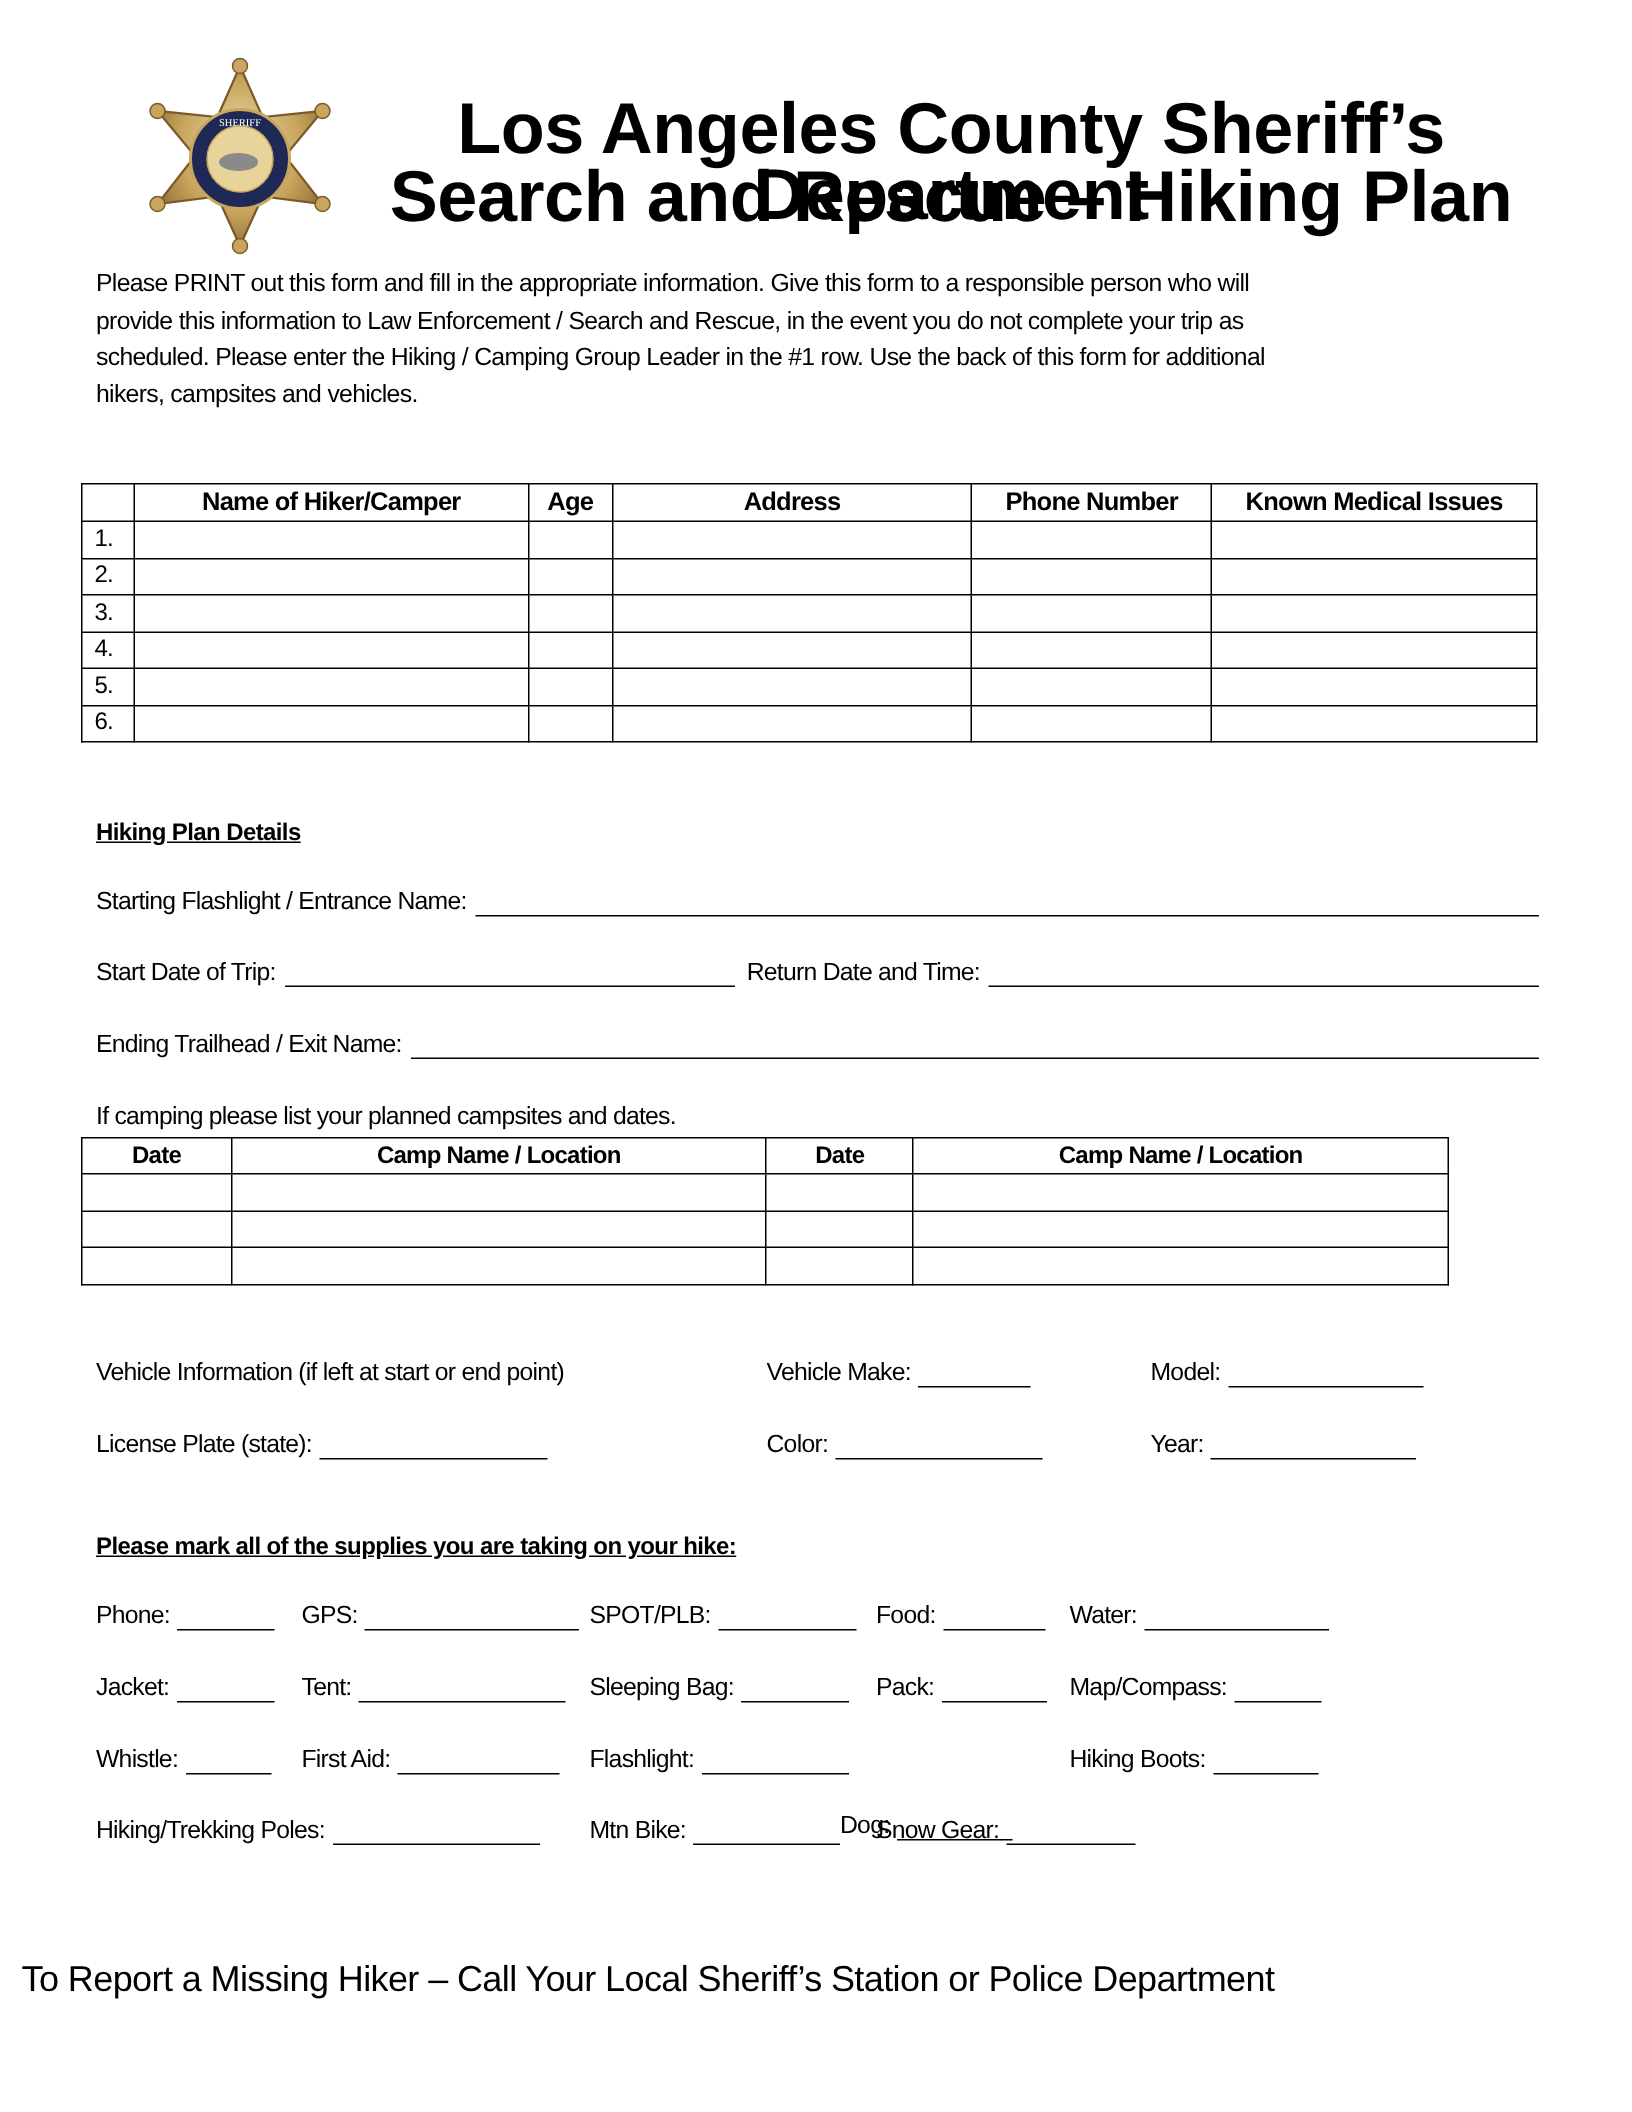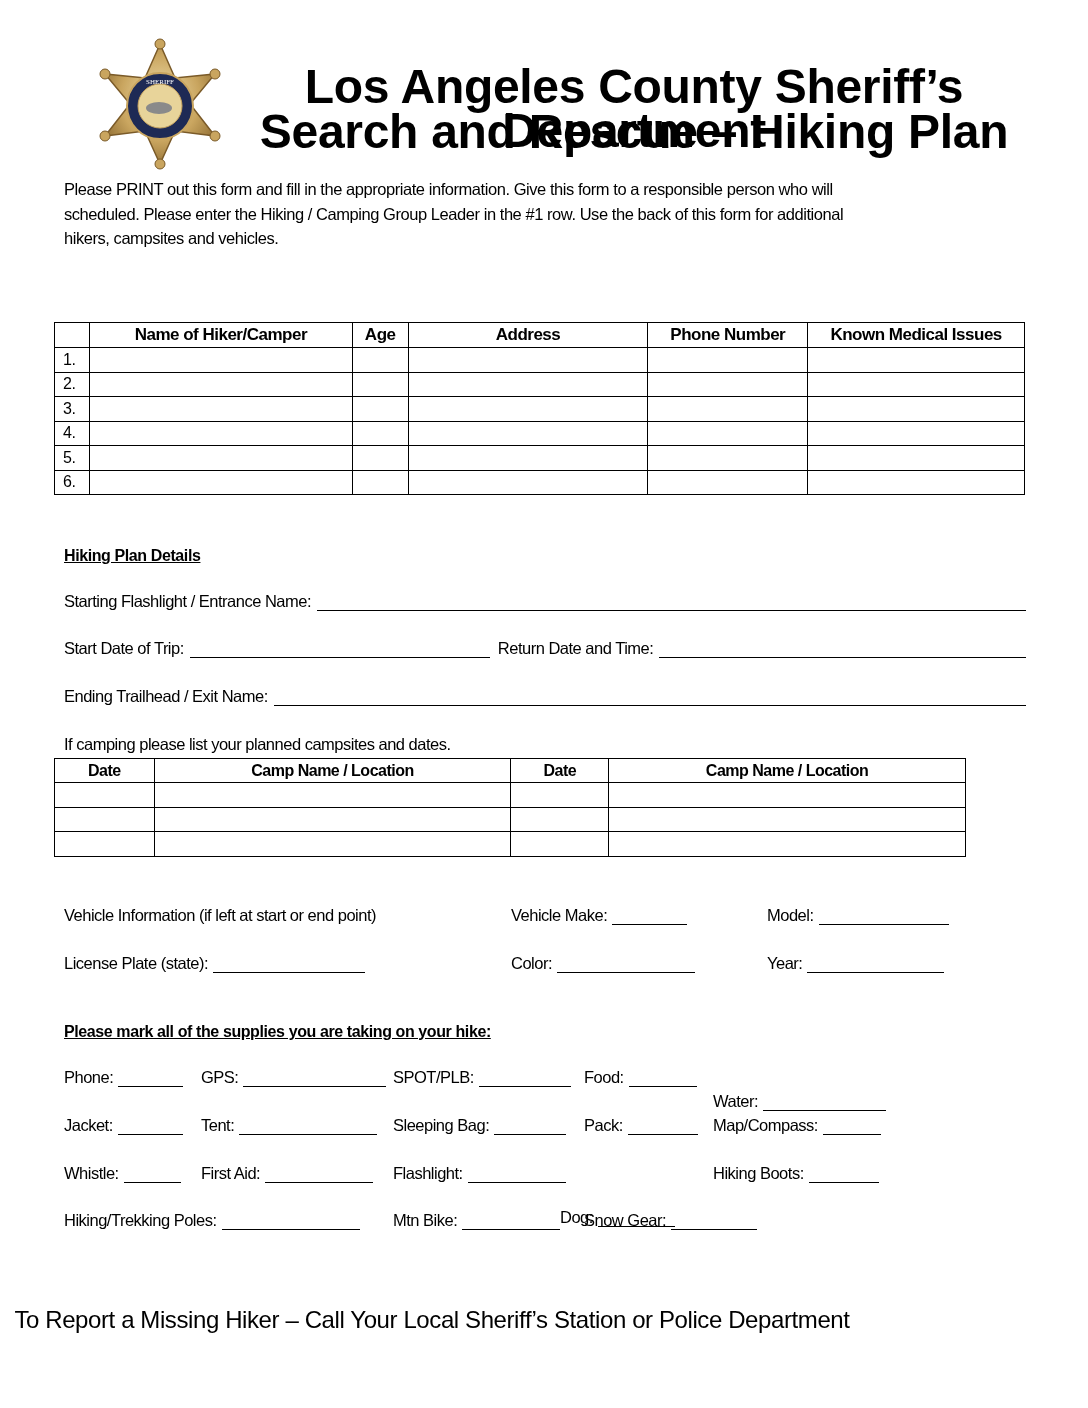--- a/index.html
+++ b/index.html
@@ -46,20 +46,21 @@
     <ellipse cx="64" cy="70" rx="13" ry="6" fill="#8a8a8a"></ellipse>
     <text x="65" y="46" font-size="7" fill="#ffffff" text-anchor="middle" font-family="Liberation Serif, serif">SHERIFF</text>
   </svg>
 </div>
 
 <div class="abs title" style="top:65px;">Los Angeles County Sheriff’s Department</div>
 <div class="abs title" style="top:110px;">Search and Rescue – Hiking Plan</div>
 
 <div class="abs body-text" style="left:64px; top:177px; width:960px;">
   <div>Please PRINT out this form and fill in the appropriate information. Give this form to a responsible person who will</div>
+  <div>provide this information to Law Enforcement / Search and Rescue, in the event you do not complete your trip as</div>
   <div>scheduled. Please enter the Hiking / Camping Group Leader in the #1 row. Use the back of this form for additional</div>
   <div>hikers, campsites and vehicles.</div>
 </div>
 
 <table style="left:54px; top:322px; width:971px;">
   <colgroup>
     <col style="width:35px">
       <col style="width:263px">
       <col style="width:56px">
     <col style="width:240px">
@@ -216,21 +217,21 @@
   <span class="blank" style="width:143px; margin-left:5px;"></span>
 </div>
 <div class="row" style="left:393px; top:1068px;">
   <span class="label">SPOT/PLB:</span>
   <span class="blank" style="width:92px; margin-left:5px;"></span>
 </div>
 <div class="row" style="left:584px; top:1068px;">
   <span class="label">Food:</span>
   <span class="blank" style="width:68px; margin-left:5px;"></span>
 </div>
-<div class="row" style="left:713px; top:1092px;justify-content:space-between;">
+<div class="row" style="left:713px; top:1068px;justify-content:space-between;">
   <span class="label">Water:</span>
   <span class="blank" style="width:123px; margin-left:5px;"></span>
 </div>
 
 <div class="row" style="left:64px; top:1116px;">
   <span class="label">Jacket:</span>
   <span class="blank" style="width:65px; margin-left:5px;"></span>
 </div>
 <div class="row" style="left:201px; top:1116px;">
   <span class="label">Tent:</span>

